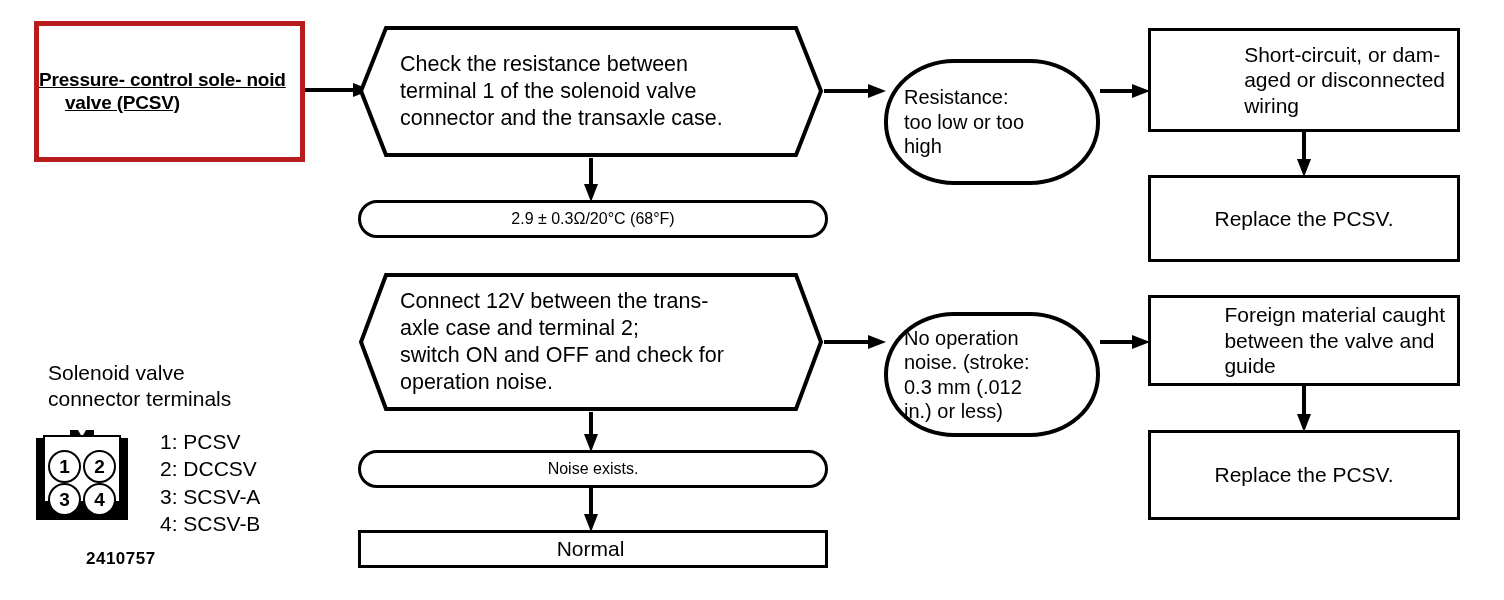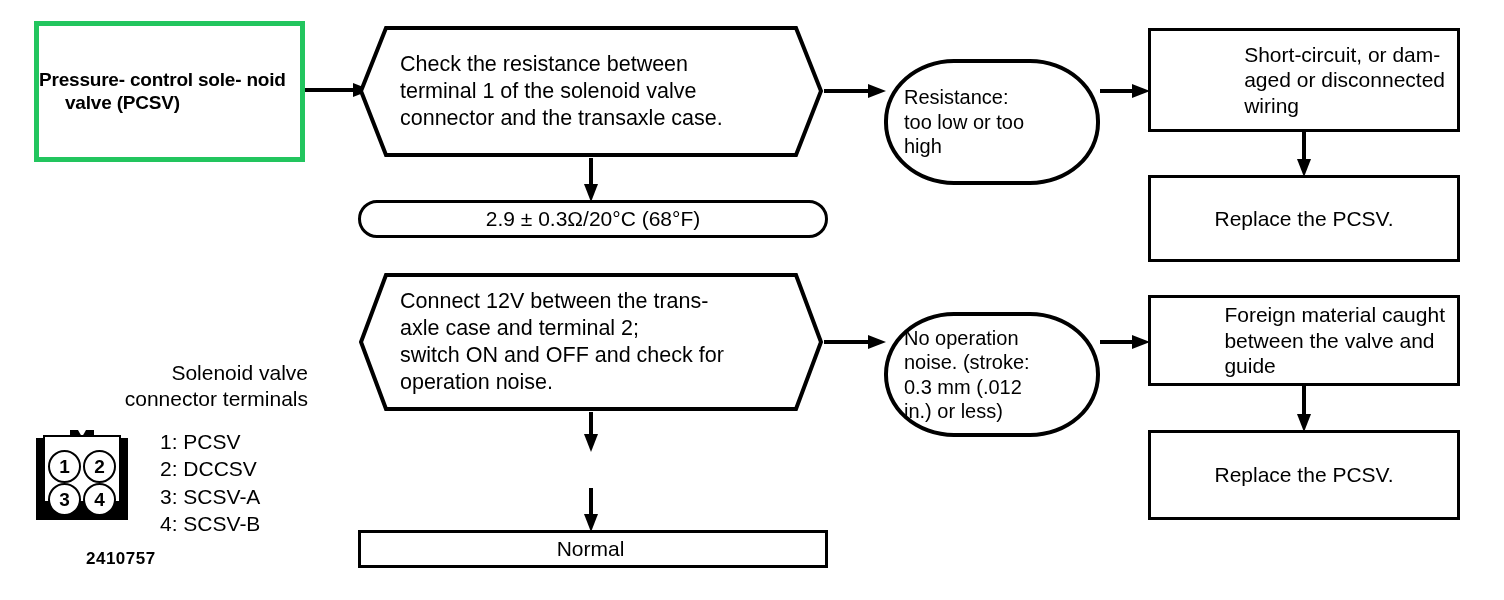--- a/index.html
+++ b/index.html
@@ -20,23 +20,24 @@
   .node {
     position: absolute;
     box-sizing: border-box;
     display: flex;
     align-items: center;
     background: #ffffff;
   }
 
   
   .title-box {
-    border: 5px solid #22c55e;
+    border: 5px solid #b91c1c;
     padding: 6px 10px 6px 26px;
     align-items: center;
+    text-decoration: underline;
   }
   .title-box .txt {
     font-weight: bold;
     font-size: 19px;
     line-height: 1.20;
     letter-spacing: -0.2px;
   }
 
   
   .rect-box {
@@ -50,21 +51,21 @@
   }
   .rect-box.center .txt { width: 100%; text-align: center; }
 
   
   .stadium {
     border: 3px solid #000;
     border-radius: 999px;
     justify-content: center;
   }
   .stadium .txt {
-    font-size: 21px;
+    font-size: 16px;
     text-align: right;
     line-height: 1.2;
     white-space: nowrap;
   }
 
   
   .oval {
     border: 4px solid #000;
     border-radius: 70px / 62px;
     padding: 4px 10px 4px 16px;
@@ -91,21 +92,20 @@
   
   .conn { position: absolute; }
   .conn svg { display: block; overflow: visible; }
 
   
   .legend-title {
     position: absolute;
     font-size: 21px;
     line-height: 1.25;
     white-space: pre-line;
-    text-align: right;
   }
   .legend-list {
     position: absolute;
     font-size: 21px;
     line-height: 1.30;
   }
   .legend-list div { white-space: pre; }
   .part-no {
     position: absolute;
     font-size: 17px;
@@ -286,20 +286,23 @@
     <div class="txt">Replace the PCSV.</div>
   </div>
 
   <div class="conn" style="left:583px; top:412px;">
     <svg width="16" height="40" viewBox="0 0 16 40">
       <line x1="8" y1="0" x2="8" y2="24" stroke="#000" stroke-width="4"></line>
       <polygon points="1,22 8,40 15,22" fill="#000"></polygon>
     </svg>
   </div>
 
+  <div class="node stadium" style="left:358px; top:450px; width:470px; height:38px;">
+    <div class="txt">Noise exists.</div>
+  </div>
 
   <div class="conn" style="left:583px; top:488px;">
     <svg width="16" height="44" viewBox="0 0 16 44">
       <line x1="8" y1="0" x2="8" y2="28" stroke="#000" stroke-width="4"></line>
       <polygon points="1,26 8,44 15,26" fill="#000"></polygon>
     </svg>
   </div>
 
   <div class="node rect-box center" style="left:358px; top:530px; width:470px; height:38px;padding-left:7px;">
     <div class="txt">Normal</div>

